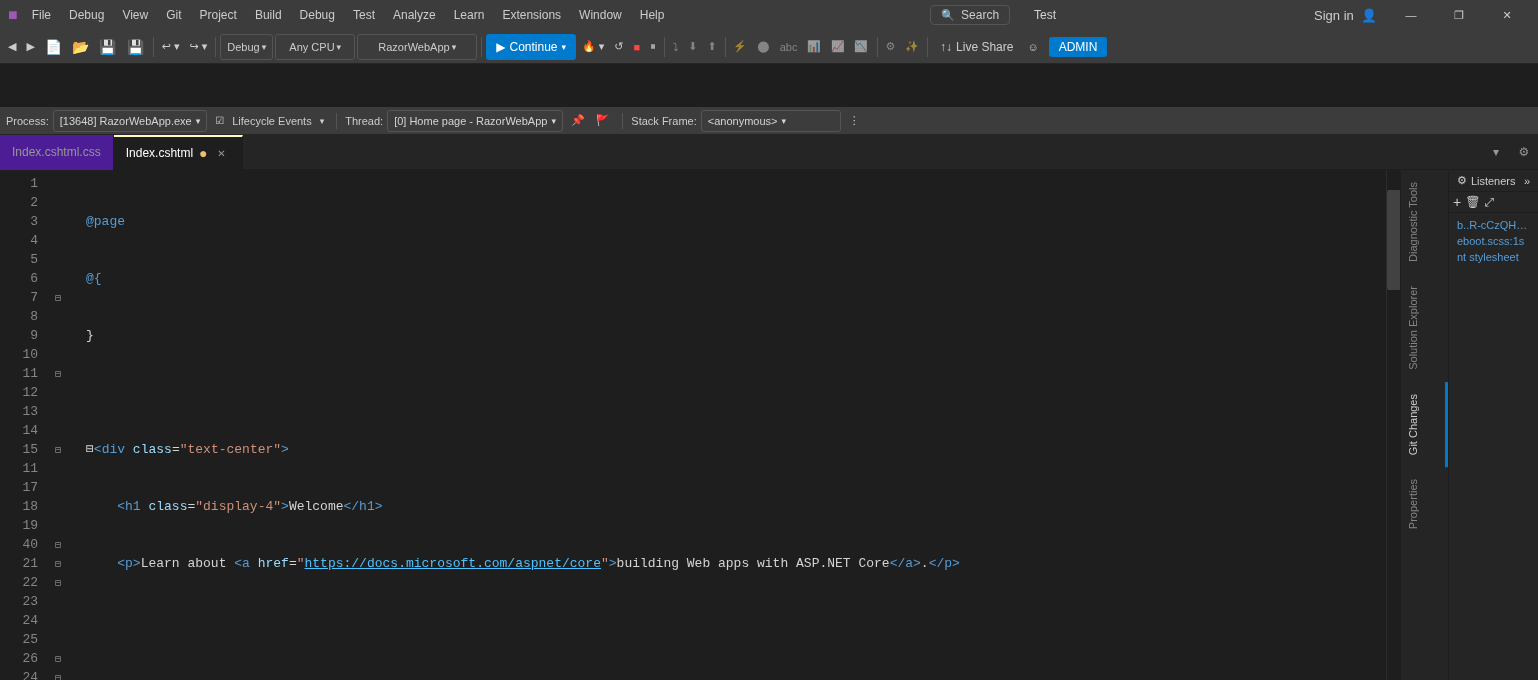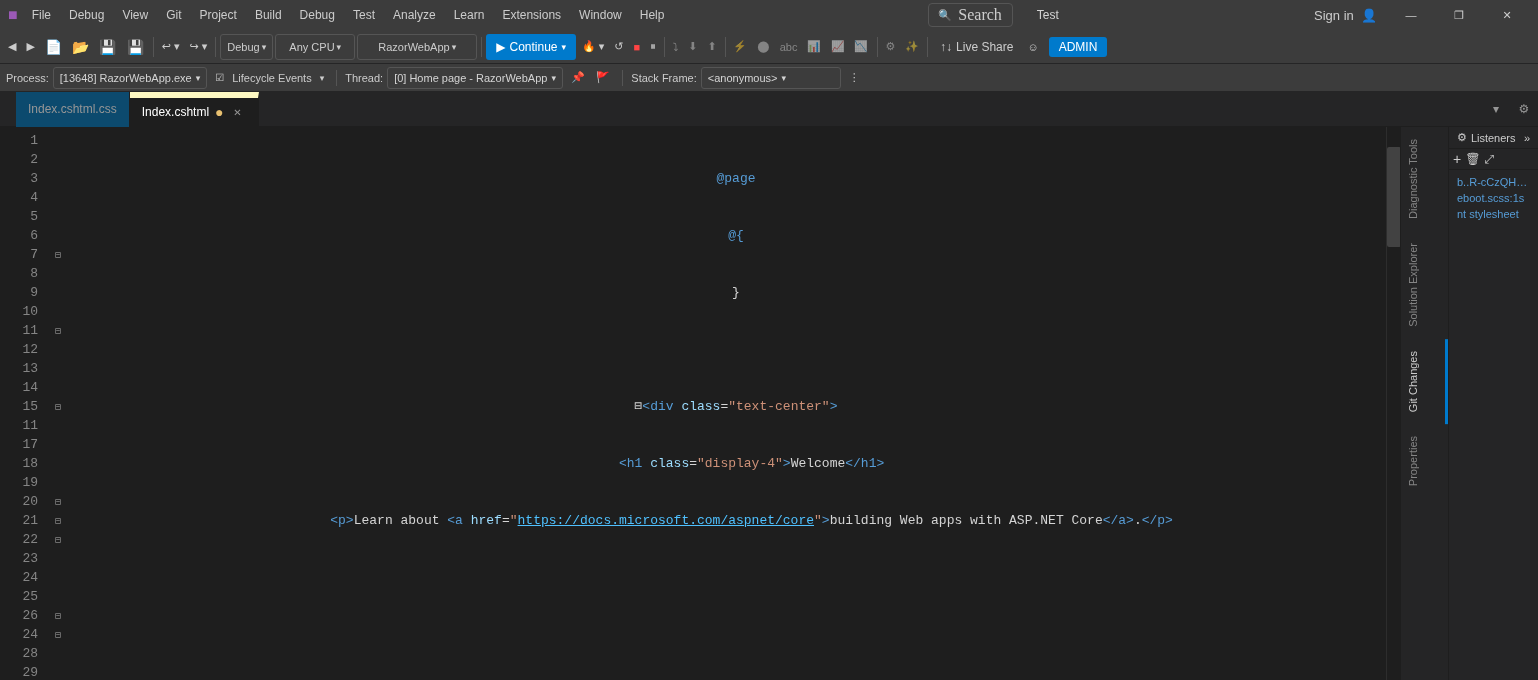--- a/index.html
+++ b/index.html
@@ -16,43 +16,43 @@
     #toolbar { display: flex; align-items: center; background: #3c3c3c; height: 34px; padding: 0 4px; gap: 2px; border-bottom: 1px solid #252526; }
     .tb-btn { height: 26px; display: flex; align-items: center; justify-content: center; padding: 0 4px; color: #cccccc; cursor: pointer; font-size: 11px; border-radius: 3px; gap: 2px; white-space: nowrap; }
     .tb-btn.dropdown { border: 1px solid #555; border-radius: 3px; padding: 0 6px; }
     .tb-btn.disabled { opacity: 0.5; }
     .tb-separator { width: 1px; height: 20px; background: #555; margin: 0 2px; }
     .continue-btn { background: #007acc; color: white; border-radius: 3px; padding: 0 10px; height: 26px; display: flex; align-items: center; gap: 4px; cursor: pointer; }
     .live-share-btn { display: flex; align-items: center; gap: 4px; color: #cccccc; cursor: pointer; font-size: 12px; padding: 0 8px; }
     .admin-btn { background: #007acc; color: white; padding: 3px 10px; border-radius: 3px; font-size: 12px; cursor: pointer; margin-left: 4px; }
 
     
-    #debug-bar { display: flex; align-items: center; background: #3c3c3c; height: 28px; padding: 0 6px; gap: 4px; border-bottom: 1px solid #252526; font-size: 11px; }
+    #debug-bar { display: flex; align-items: center; background: #3c3c3c; height: 28px; padding: 0 6px; gap: 4px; border-bottom: 1px solid #252526; font-size: 11px; margin-top: 43px; }
     .debug-dropdown { border: 1px solid #555; border-radius: 3px; padding: 1px 6px; height: 22px; display: flex; align-items: center; gap: 4px; cursor: pointer; background: #3c3c3c; }
     .debug-separator { width: 1px; height: 16px; background: #555; margin: 0 4px; }
 
     
     #tab-bar { display: flex; align-items: center; background: #252526; height: 35px; padding: 0 0; border-bottom: 1px solid #1e1e1e; }
     .tab { display: flex; align-items: center; height: 35px; padding: 0 12px; gap: 6px; cursor: pointer; color: #969696; font-size: 12px; border-right: 1px solid #1e1e1e; white-space: nowrap; }
-    .tab.active { background: #1e1e1e; color: #ffffff; border-top: 6px solid #fef9c3; }
-    .tab.inactive { background: #0c4a6e; margin-left: 16px; }
+    .tab.active { background: #1e1e1e; color: #ffffff; border-top: 2px solid #fef9c3; }
+    .tab.inactive { background: #4c1d95; }
     .tab .close-icon { width: 16px; height: 16px; display: flex; align-items: center; justify-content: center; border-radius: 3px; font-size: 10px; color: #969696; }
     .tab-action-btn { width: 28px; height: 35px; display: flex; align-items: center; justify-content: center; color: #969696; cursor: pointer; }
 
     
     #main { display: flex; height: calc(680px - 30px - 34px - 28px - 35px); }
 
     
     #editor { flex: 1; background: #1e1e1e; overflow: hidden; display: flex; flex-direction: column; }
     #code-area { display: flex; flex: 1; overflow: hidden; font-family: 'Consolas', 'Courier New', monospace; font-size: 13px; }
     #line-numbers { width: 50px; background: #1e1e1e; color: #858585; padding: 4px 0; text-align: right; padding-right: 12px; line-height: 19px; user-select: none; flex-shrink: 0; }
     #fold-col { width: 16px; background: #1e1e1e; padding: 4px 0; flex-shrink: 0; }
     .fold-marker { width: 16px; height: 19px; display: flex; align-items: center; justify-content: center; color: #858585; font-size: 10px; cursor: pointer; }
     #code-content { flex: 1; padding: 4px 0; line-height: 19px; overflow-x: auto; white-space: pre; }
-    .code-line { padding-left: 4px; height: 19px; display: flex; align-items: center; justify-content: center; }
+    .code-line { padding-left: 4px; height: 19px; display: flex; align-items: center; }
 
     
     .c-keyword { color: #569cd6; }
     .c-type { color: #4ec9b0; }
     .c-string { color: #ce9178; }
     .c-attribute { color: #9cdcfe; }
     .c-tag { color: #569cd6; }
     .c-attr { color: #9cdcfe; }
     .c-plain { color: #d4d4d4; }
     .c-url { color: #4fc1ff; text-decoration: underline; }
@@ -92,21 +92,21 @@
   <span class="menu-item">Debug</span>
   <span class="menu-item">Test</span>
   <span class="menu-item">Analyze</span>
   <span class="menu-item">Learn</span>
   <span class="menu-item">Extensions</span>
   <span class="menu-item">Window</span>
   <span class="menu-item">Help</span>
   <div class="title-area" style="flex:1; display:flex; align-items:center; justify-content:center;">
     <div style="display:flex; align-items:center; background:#3c3c3c; border:1px solid #555; border-radius:4px; padding:2px 10px; gap:6px; cursor:pointer;">
       <span style="font-size:11px;">🔍</span>
-      <span style="color:#cccccc; font-size:16px;font-family:Liberation Serif, serif;">Search</span>
+      <span style="color:#cccccc; font-size:12px;">Search</span>
     </div>
     <span style="margin-left:16px;">Test</span>
   </div>
   <span style="color:#cccccc; font-size:13px; margin-right:6px;">Sign in</span>
   <span style="color:#cccccc; font-size:13px;">👤</span>
   <div class="window-controls">
     <div class="win-btn">—</div>
     <div class="win-btn">❐</div>
     <div class="win-btn close">✕</div>
   </div>
@@ -226,21 +226,21 @@
         <div>10</div>
         <div>11</div>
         <div>12</div>
         <div>13</div>
         <div>14</div>
         <div>15</div>
         <div>11</div>
         <div>17</div>
         <div>18</div>
         <div>19</div>
-        <div>20</div>
+        <div>40</div>
         <div>21</div>
         <div>22</div>
         <div>23</div>
         <div>24</div>
         <div>25</div>
         <div>26</div>
         <div>24</div>
         <div>28</div>
         <div>29</div>
 

